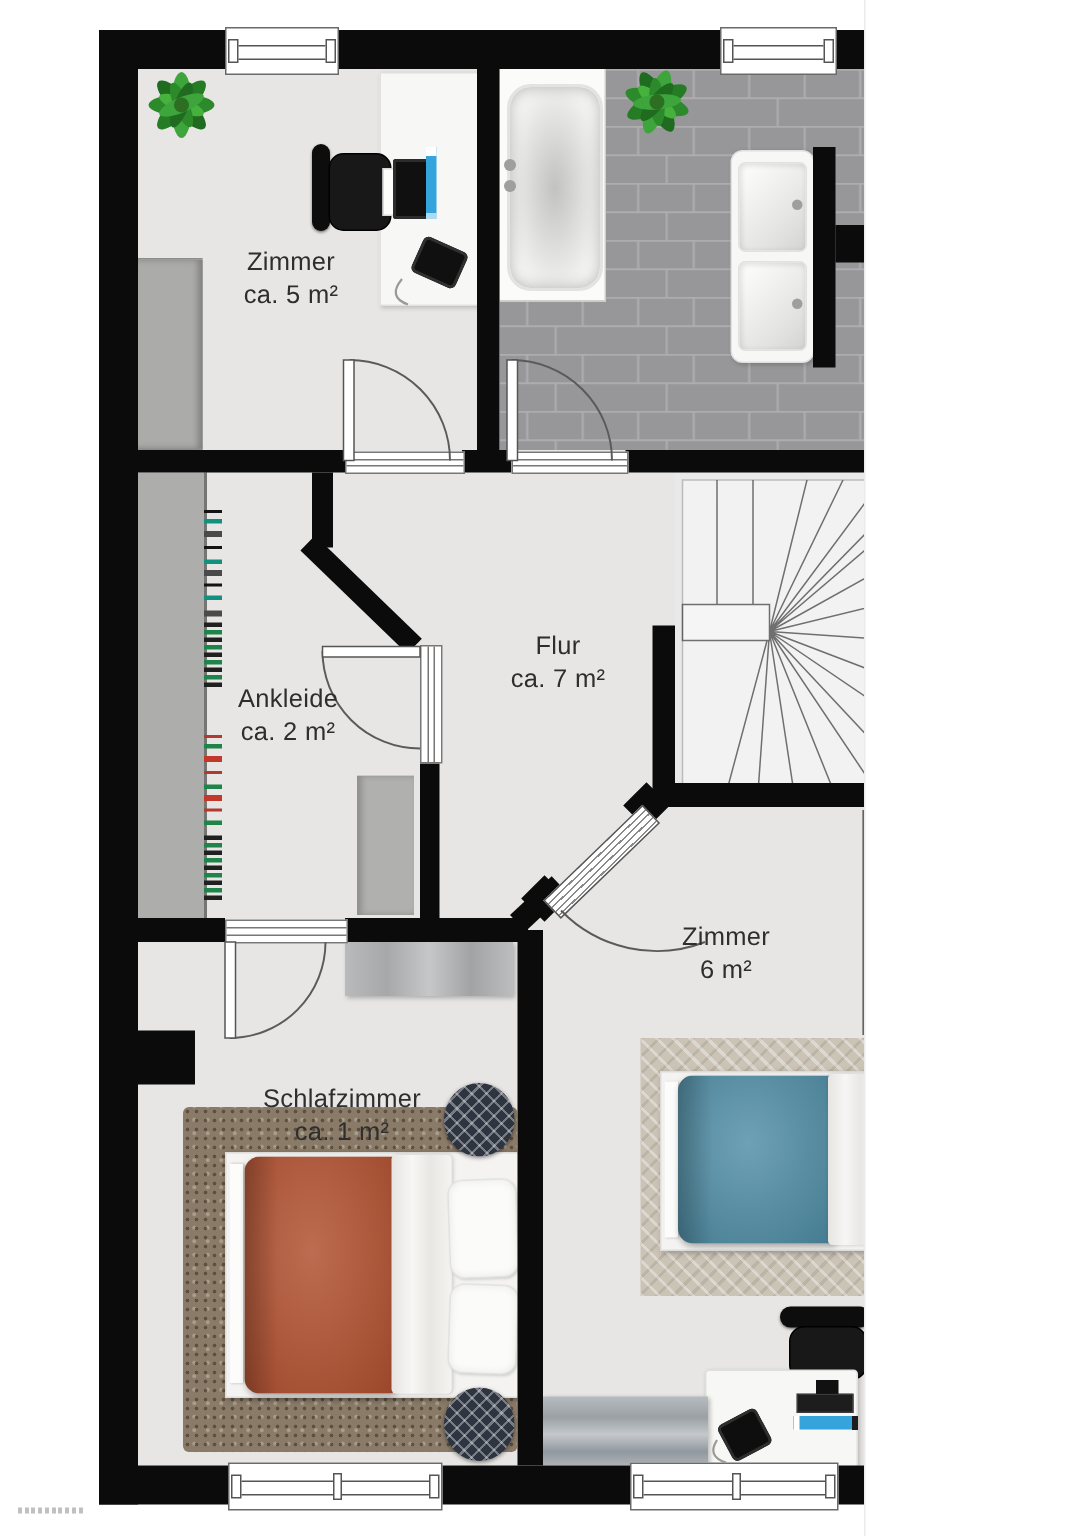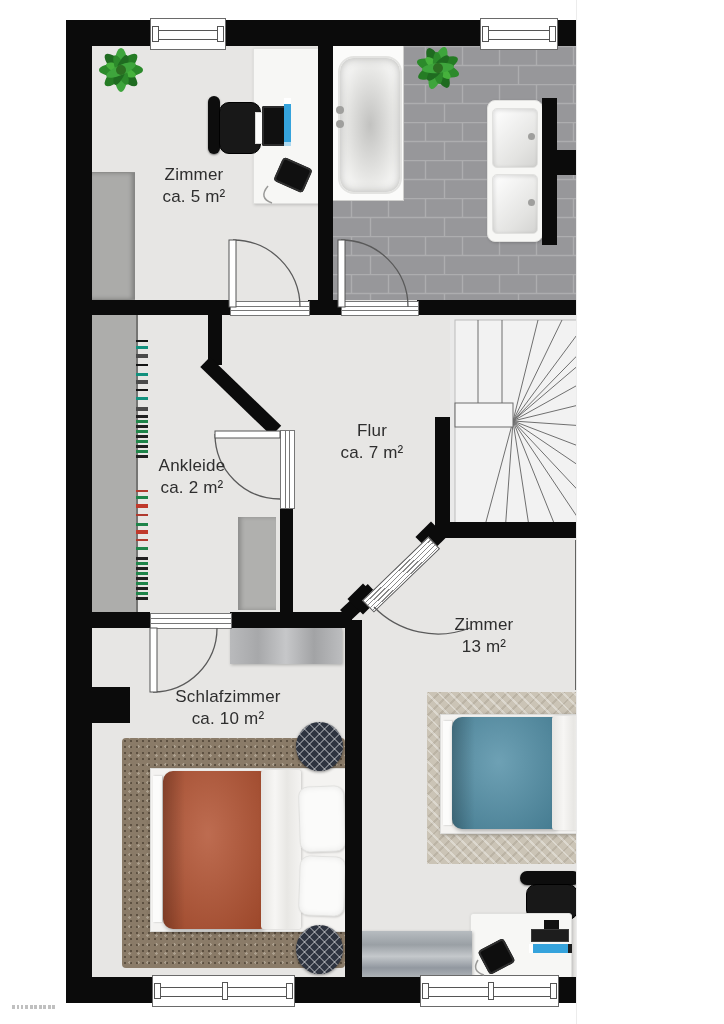--- a/index.html
+++ b/index.html
@@ -306,24 +306,24 @@
     <div>ca. 5 m²</div>
   </div>
   <div class="label" style="left:127px;top:455px;width:130px;">
     <div>Ankleide</div>
     <div>ca. 2 m²</div>
   </div>
   <div class="label" style="left:307px;top:420px;width:130px;">
     <div>Flur</div>
     <div>ca. 7 m²</div>
   </div>
-  <div class="label" style="left:148px;top:686px;width:160px;">
+  <div class="label" style="left:148px;top:722px;width:160px;">
     <div>Schlafzimmer</div>
-    <div>ca. 10 m²</div>
+    <div>ca. 1 m²</div>
   </div>
   <div class="label" style="left:419px;top:614px;width:130px;">
     <div>Zimmer</div>
-    <div>13 m²</div>
+    <div>6 m²</div>
   </div>
 
   <div class="fineprint" style="left:12px;top:1005px;width:44px;height:4px;"></div>
 
 </div>
 
 </body></html>

